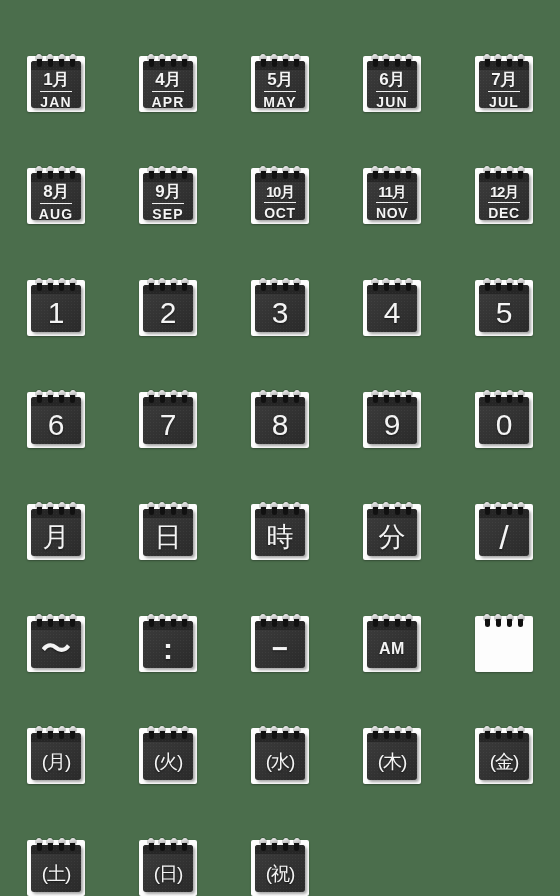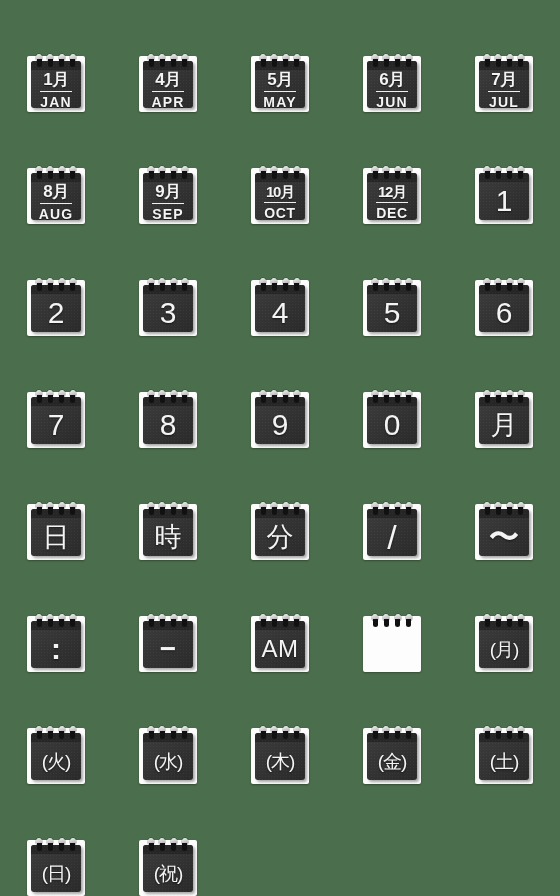--- a/index.html
+++ b/index.html
@@ -169,22 +169,22 @@
   .content.big {
     font-size: 30px;
     font-weight: 300;
     text-shadow: 0 1px 2px rgba(0,0,0,0.55);
   }
   .content.big.kanji {
     font-size: 27px;
     font-weight: 400;
   }
   .content.big.ampm {
-    font-size: 24px;
-    font-weight: 400;
+    font-size: 16px;
+    font-weight: 700;
     letter-spacing: 0.5px;
   }
   .content.big.paren {
     font-size: 19px;
     font-weight: 400;
     letter-spacing: -1px;
   }
   .content.big.slash {
     font-size: 34px;
     font-weight: 300;
@@ -359,20 +359,39 @@
           <div class="ring"></div>
         </div>
       </div>
     </div>
     <div class="cell">
       <div class="emoji">
         <div class="frame"></div>
         <div class="card">
           <div class="topstrip"></div>
           <div class="content month">
+            <div class="jp narrow">11月</div>
+            <div class="rule"></div>
+            <div class="en narrow">NOV</div>
+          </div>
+        </div>
+        <div class="rings">
+          <div class="ring"></div>
+          <div class="ring"></div>
+          <div class="ring"></div>
+          <div class="ring"></div>
+        </div>
+      </div>
+    </div>
+    <div class="cell">
+      <div class="emoji">
+        <div class="frame"></div>
+        <div class="card">
+          <div class="topstrip"></div>
+          <div class="content month">
             <div class="jp narrow">12月</div>
             <div class="rule"></div>
             <div class="en narrow">DEC</div>
           </div>
         </div>
         <div class="rings">
           <div class="ring"></div>
           <div class="ring"></div>
           <div class="ring"></div>
           <div class="ring"></div>

